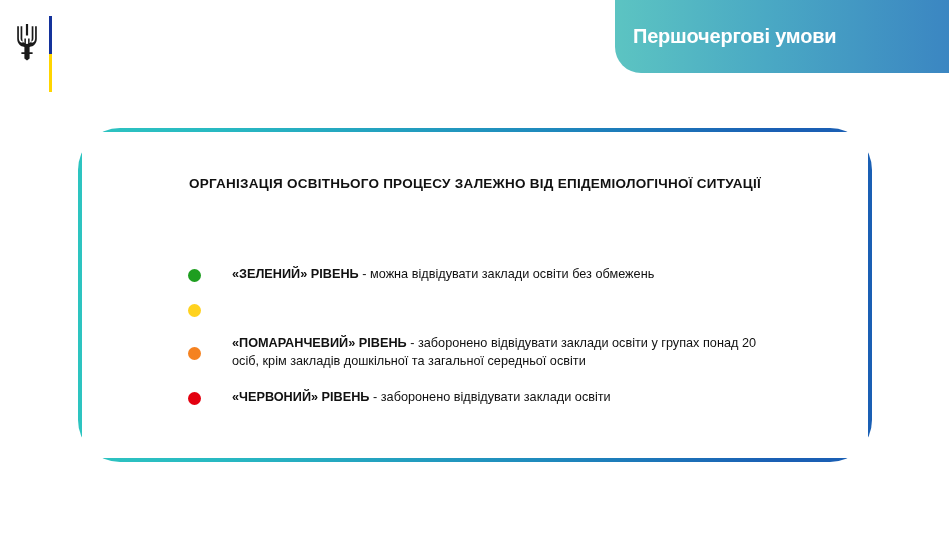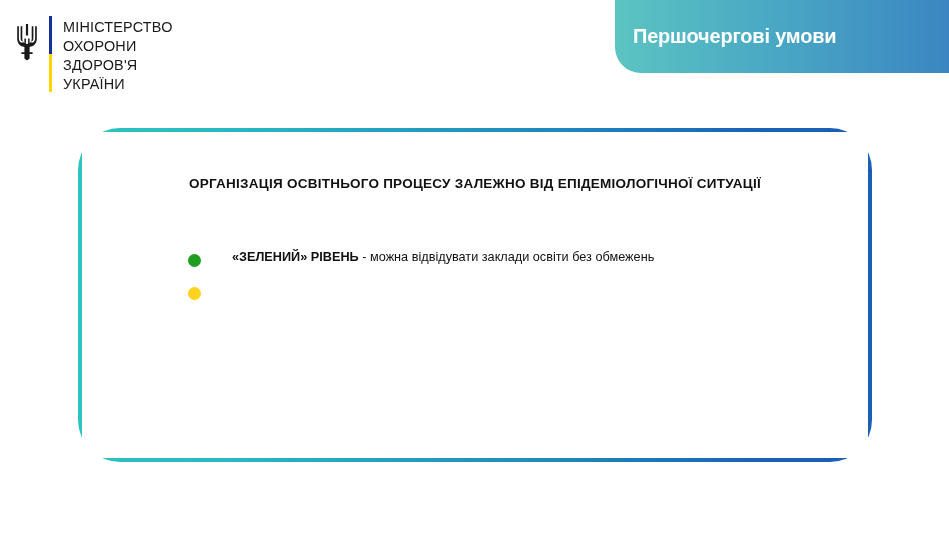--- a/index.html
+++ b/index.html
@@ -112,22 +112,23 @@
   }
 
   .levels {
     position: absolute;
     left: 106px;
     top: 116px;
     right: 40px;
   }
   .level-row {
     display: flex;
-    align-items: flex-end;
+    align-items: center;
     margin-bottom: 17px;
+    margin-top: 17px;
   }
   .level-row:last-child {
     margin-bottom: 0;
   }
   .bullet {
     width: 13px;
     height: 13px;
     border-radius: 50%;
     flex: 0 0 auto;
     margin-top: 3px;
@@ -149,26 +150,20 @@
 <body>
 
 <div class="logo-block">
   <svg class="trident" viewBox="0 0 26 40">
     <g fill="#1a1a1a">
       <path d="M13 2 L14.1 2 L14.1 13.5 L11.9 13.5 L11.9 2 Z"></path>
       <path d="M3.2 4.2 L4.9 4.2 L4.9 16.5 C4.9 19.2 6.4 20.8 8.6 20.8 L8.6 19.1 C7.3 19.1 6.6 18.2 6.6 16.5 L6.6 4.2 L8.3 4.2 L8.3 16.8 C8.3 20.1 10.2 22 13 22 C15.8 22 17.7 20.1 17.7 16.8 L17.7 4.2 L19.4 4.2 L19.4 16.5 C19.4 18.2 18.7 19.1 17.4 19.1 L17.4 20.8 C19.6 20.8 21.1 19.2 21.1 16.5 L21.1 4.2 L22.8 4.2 L22.8 16.8 C22.8 21.6 19.6 24.6 15.6 24.9 L15.6 30.2 L18.6 30.2 L18.6 31.9 L15.6 31.9 L15.6 36.5 L13 38.6 L10.4 36.5 L10.4 31.9 L7.4 31.9 L7.4 30.2 L10.4 30.2 L10.4 24.9 C6.4 24.6 3.2 21.6 3.2 16.8 Z M11.9 16.4 L11.9 23.2 C11 22.8 10.4 21.9 10.4 20.4 L10.4 16.4 Z M14.1 16.4 L15.6 16.4 L15.6 20.4 C15.6 21.9 15 22.8 14.1 23.2 Z"></path>
     </g>
   </svg>
   <div class="logo-divider"></div>
-  <div class="logo-text">
-    <span>МІНІСТЕРСТВО</span>
-    <span>ОХОРОНИ</span>
-    <span>ЗДОРОВ'Я</span>
-    <span>УКРАЇНИ</span>
-  </div>
 </div>
 
 <div class="banner">
   <div class="banner-title">Першочергові умови</div>
 </div>
 
 <div class="card">
   <div class="card-inner">
     <div class="card-heading">ОРГАНІЗАЦІЯ ОСВІТНЬОГО ПРОЦЕСУ ЗАЛЕЖНО ВІД ЕПІДЕМІОЛОГІЧНОЇ СИТУАЦІЇ</div>
 
@@ -178,17 +173,29 @@
         <span class="bullet" style="background: rgb(30, 158, 32);"></span>
         <div class="level-text">
           <span class="lvl-name">«ЗЕЛЕНИЙ» РІВЕНЬ</span><span class="lvl-desc"> - можна відвідувати заклади освіти без обмежень</span>
         </div>
       </div>
 
       <div class="level-row">
         <span class="bullet" style="background: rgb(255, 210, 30);"></span>
       </div>
 
-
+      <div class="level-row">
+        <span class="bullet" style="background: rgb(245, 130, 32);"></span>
+        <div class="level-text" style="max-width:540px;">
+          <span class="lvl-name">«ПОМАРАНЧЕВИЙ» РІВЕНЬ</span><span class="lvl-desc"> - заборонено відвідувати заклади освіти у групах понад 20 осіб, крім закладів дошкільної та загальної середньої освіти</span>
+        </div>
+      </div>
+
+      <div class="level-row">
+        <span class="bullet" style="background: rgb(227, 0, 15);"></span>
+        <div class="level-text">
+          <span class="lvl-name">«ЧЕРВОНИЙ» РІВЕНЬ</span><span class="lvl-desc"> - заборонено відвідувати заклади освіти</span>
+        </div>
+      </div>
 
     </div>
   </div>
 </div>
 
 </body></html>

